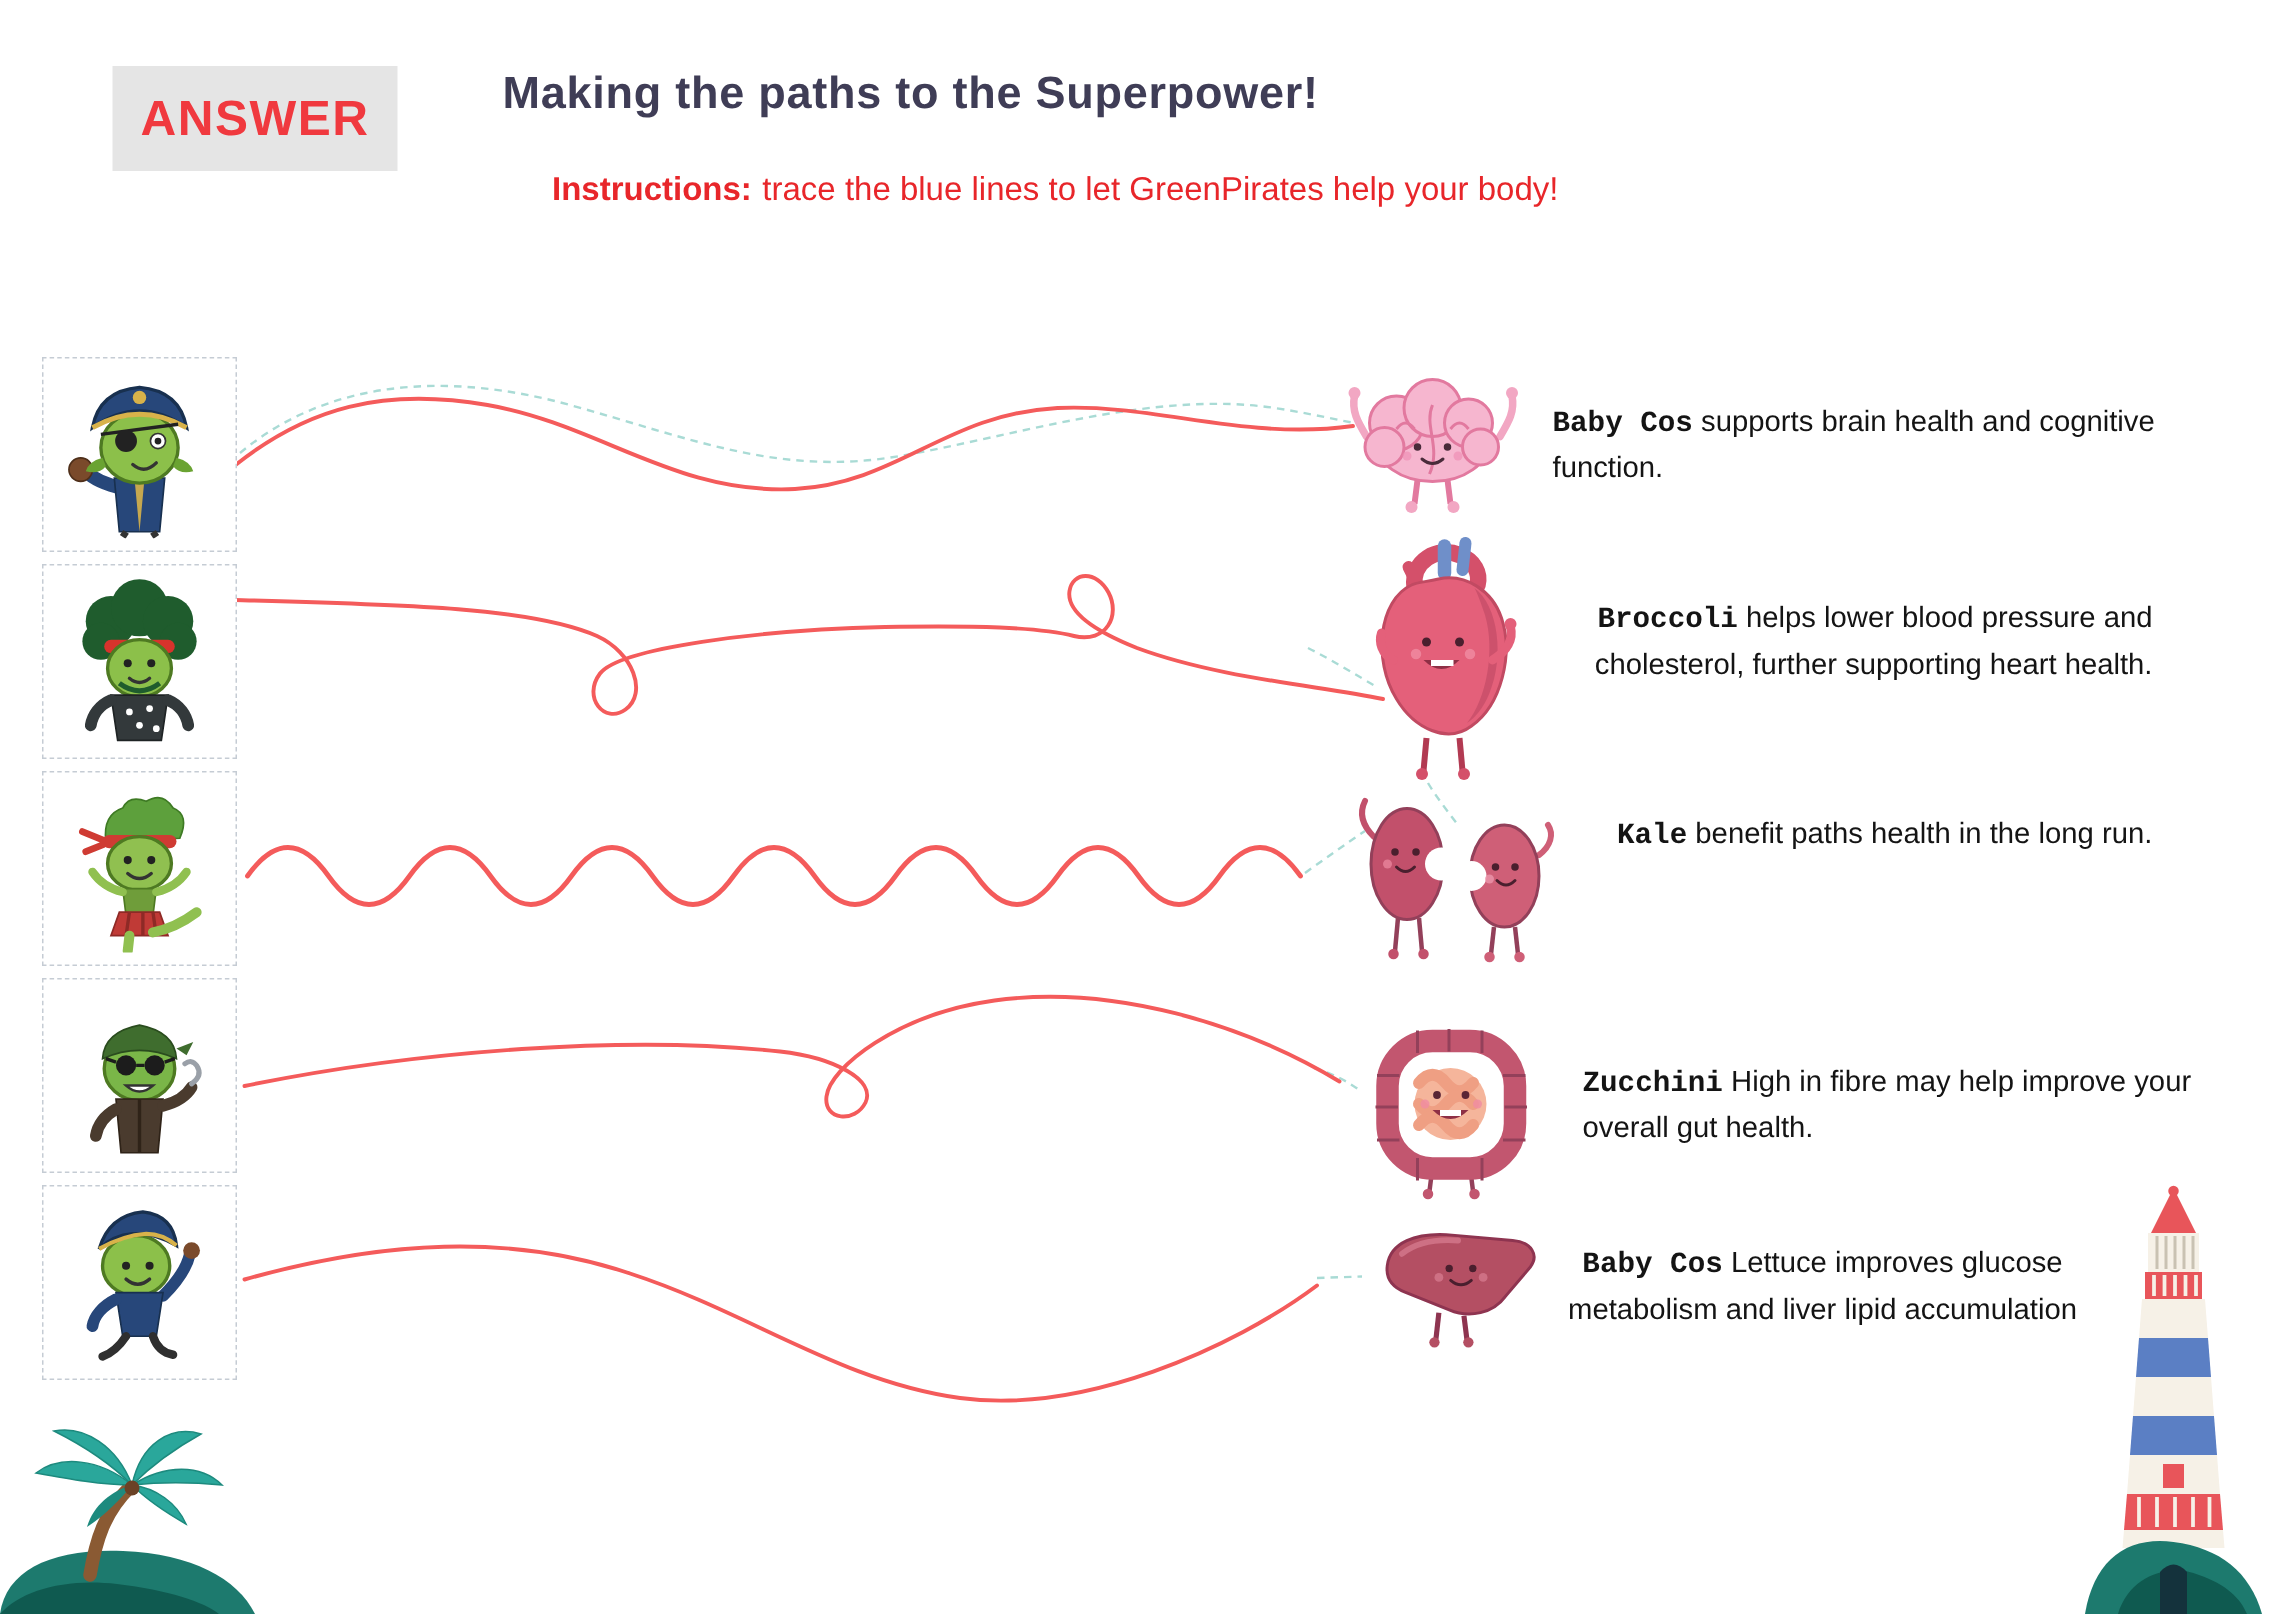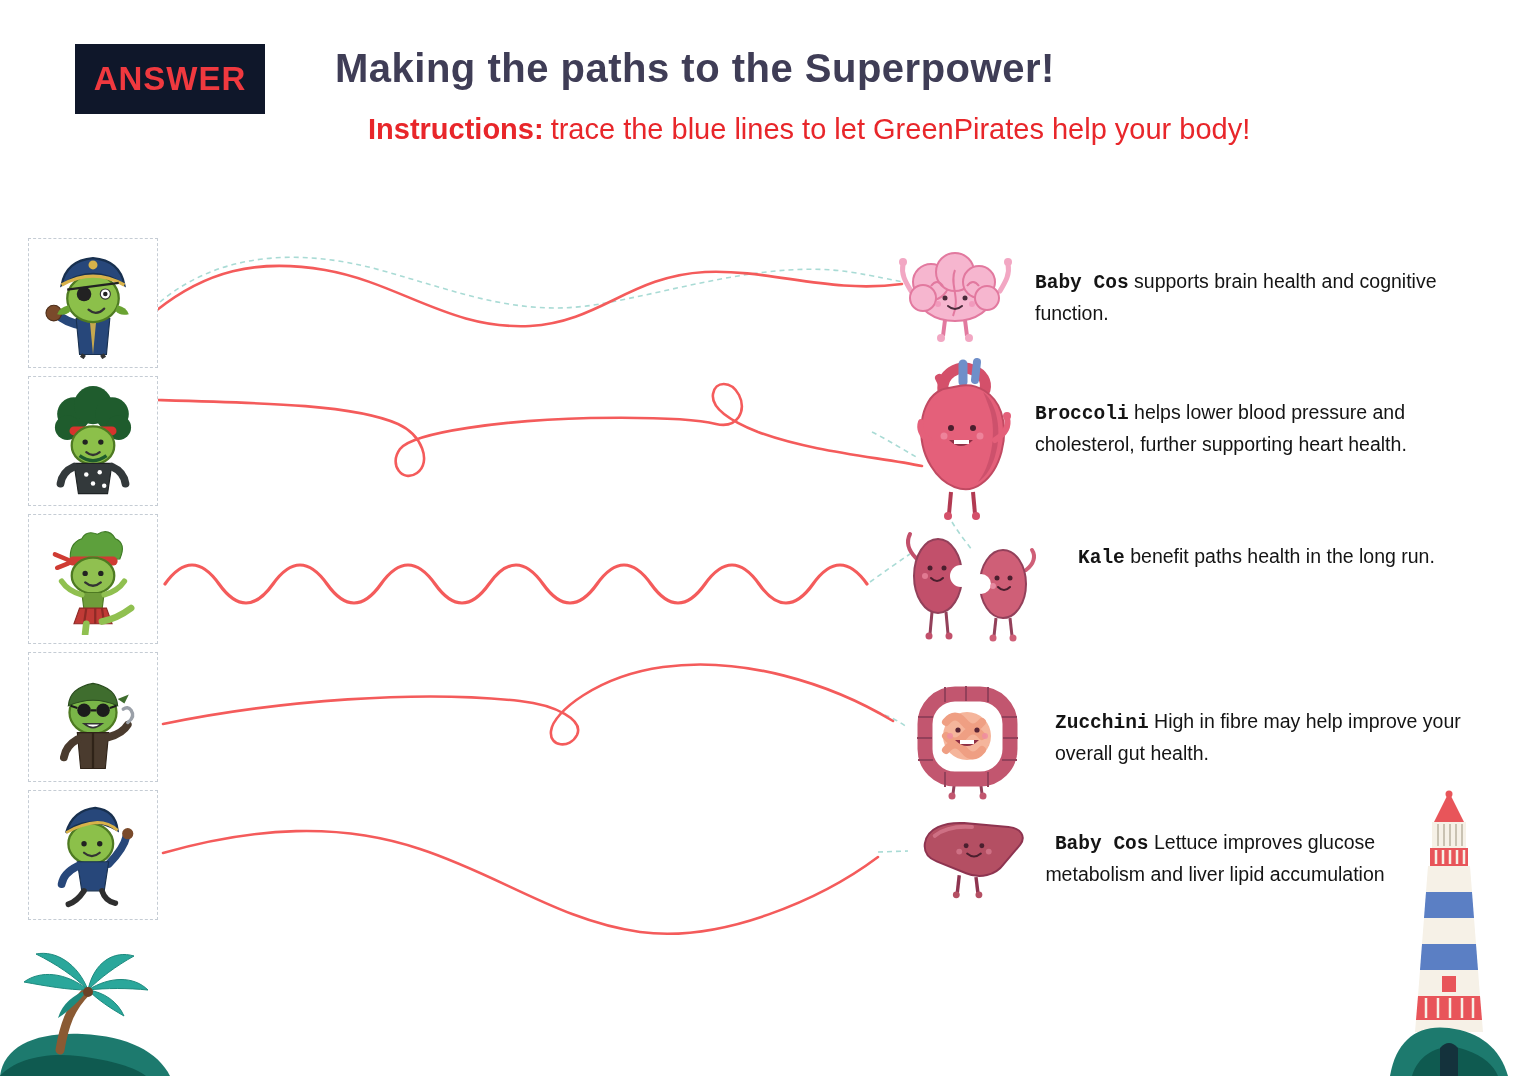--- a/index.html
+++ b/index.html
@@ -2,29 +2,29 @@
 <html><head>
 <meta charset="utf-8">
 <style>
   html,body{margin:0;padding:0;background:#ffffff;}
   .page{
     position:relative;width:1522px;height:1076px;background:#ffffff;
     overflow:hidden;font-family:"Liberation Sans", sans-serif;
   }
   .answer-badge{
     position:absolute;left:75px;top:44px;width:190px;height:70px;
-    background:#0f172a;color:#f0393f;font-size:33px;font-weight:bold;
+    background:#e5e5e5;color:#f0393f;font-size:33px;font-weight:bold;
     display:flex;align-items:center;justify-content:center;letter-spacing:1px;
   }
   .title{
-    position:absolute;left:335px;top:46px;font-size:40px;font-weight:800;
+    position:absolute;left:335px;top:46px;font-size:30px;font-weight:800;
     color:#3f3d56;letter-spacing:0.5px;
   }
   .instructions{
-    position:absolute;left:368px;top:113px;font-size:29px;color:#e8262a;
+    position:absolute;left:368px;top:113px;font-size:22px;color:#e8262a;
   }
   .instructions .ins-label{font-weight:bold;}
   .instructions .ins-text{margin-left:7px;}
   .char-box{
     position:absolute;left:28px;width:128px;height:128px;
     border:1px dashed #c5ccd4;background:#ffffff;
     display:flex;align-items:center;justify-content:center;
   }
   .organ{position:absolute;}
   .match{
@@ -276,21 +276,21 @@
         <circle cx="68" cy="36" r="2.5" fill="#4a1f2e"></circle>
       <path d="M53,44 Q60,50 67,44" stroke="#4a1f2e" stroke-width="2" fill="none" stroke-linecap="round"></path>
       <circle cx="45" cy="42" r="3" fill="#d4788c" opacity="0.8"></circle>
         <circle cx="75" cy="42" r="3" fill="#d4788c" opacity="0.8"></circle>
     </svg>
   </div>
 
   <div class="match" style="left:1035px;top:266px;width:430px;">
     <b>Baby Cos</b><span> supports brain health and cognitive function.</span>
   </div>
-  <div class="match" style="left:1035px;top:397px;width:400px;">
+  <div class="match" style="left:1035px;top:397px;width:400px;text-align:right;">
     <b>Broccoli</b><span> helps lower blood pressure and cholesterol, further supporting heart health.</span>
   </div>
   <div class="match" style="left:1078px;top:541px;width:420px;">
     <b>Kale</b><span> benefit paths health in the long run.</span>
   </div>
   <div class="match" style="left:1055px;top:706px;width:420px;">
     <b>Zucchini</b><span> High in fibre may help improve your overall gut health.</span>
   </div>
   <div class="match" style="left:1035px;top:827px;width:360px;text-align:center;">
     <b>Baby Cos</b><span> Lettuce improves glucose metabolism and liver lipid accumulation</span>

